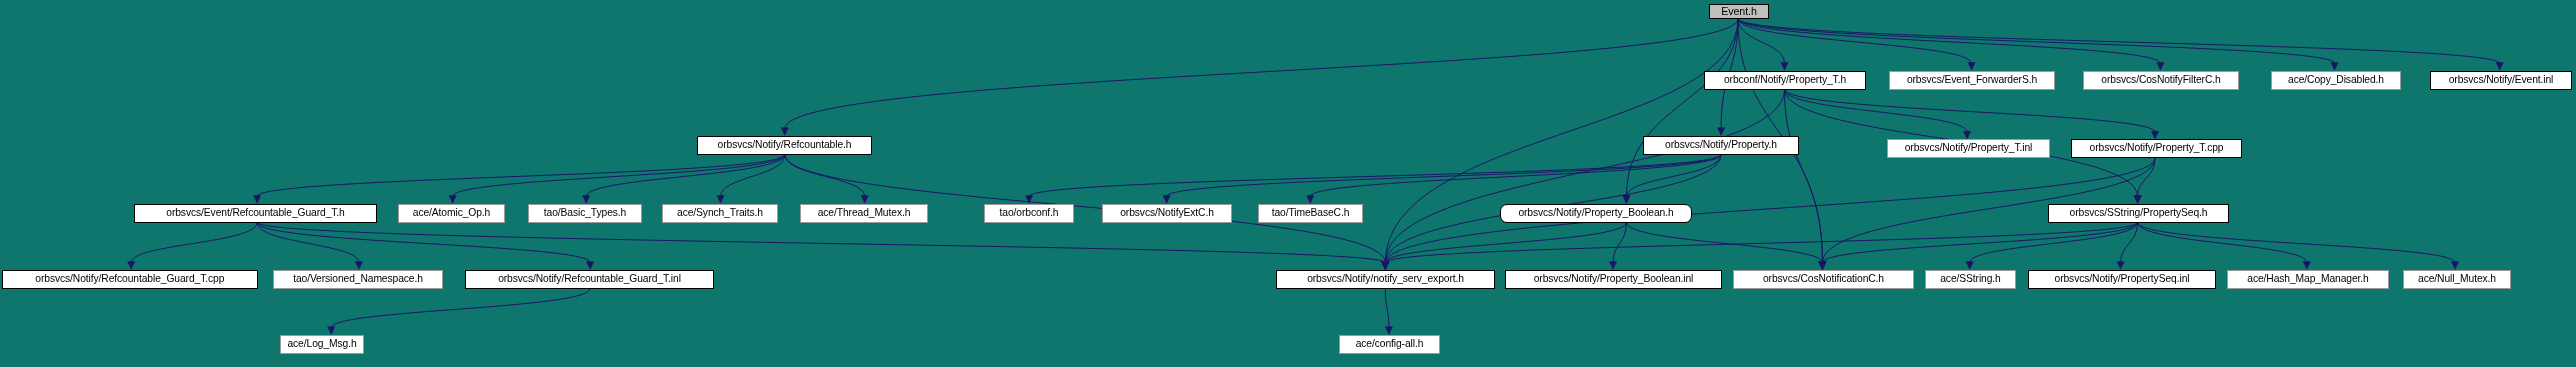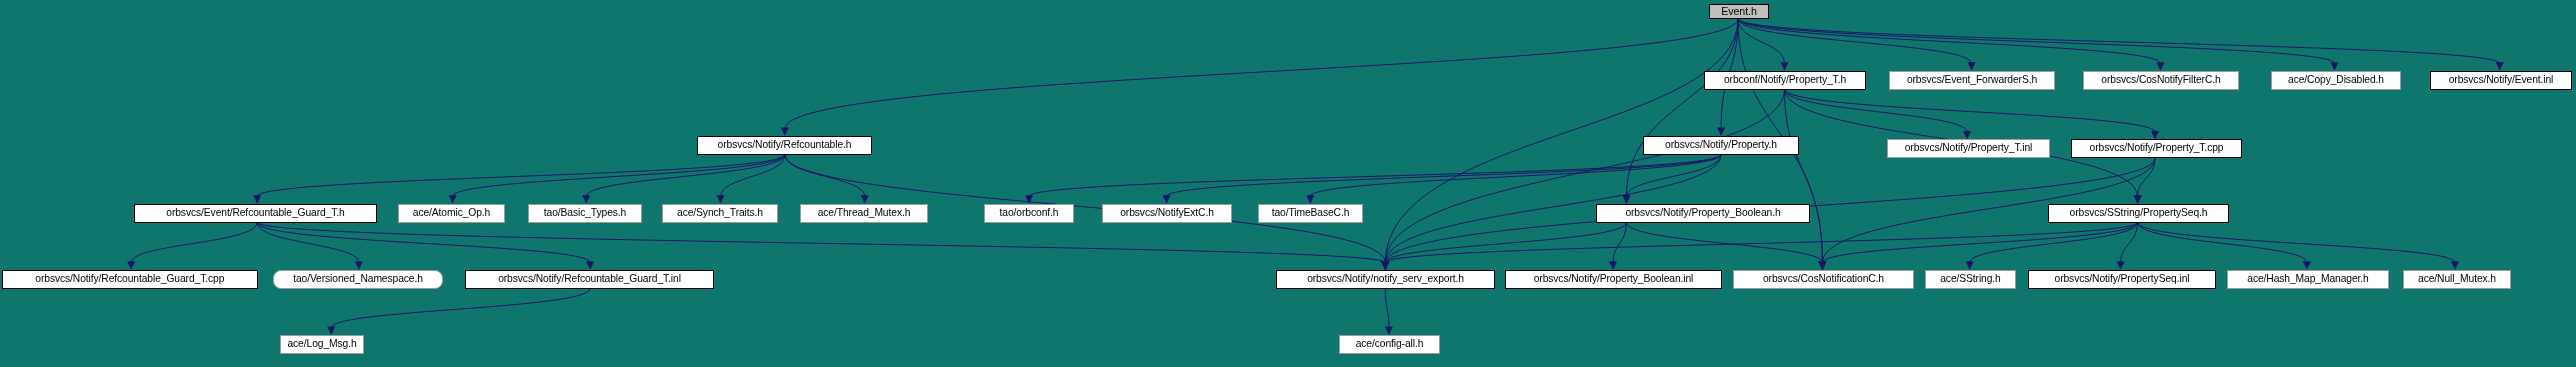--- a/index.html
+++ b/index.html
@@ -158,30 +158,30 @@
       </div>
       <div class="node" style="left: 984px; top: 204px; width: 90px; height: 19px;">
         <span>tao/orbconf.h</span>
       </div>
       <div class="node" style="left: 1102px; top: 204px; width: 130px; height: 19px;">
         <span>orbsvcs/NotifyExtC.h</span>
       </div>
       <div class="node" style="left: 1258px; top: 204px; width: 105px; height: 19px;">
         <span>tao/TimeBaseC.h</span>
       </div>
-      <div class="node strong" style="left: 1596px; top: 204px; width: 214px; height: 19px;">
+      <div class="node strong" style="left: 1500px; top: 204px; width: 192px; height: 19px; border-radius: 7px;">
         <span>orbsvcs/Notify/Property_Boolean.h</span>
       </div>
       <div class="node strong" style="left: 2048px; top: 204px; width: 181px; height: 19px;">
         <span>orbsvcs/SString/PropertySeq.h</span>
       </div>
       <div class="node strong" style="left: 1.8px; top: 270px; width: 256px; height: 19px;">
         <span>orbsvcs/Notify/Refcountable_Guard_T.cpp</span>
       </div>
-      <div class="node" style="left: 273px; top: 270px; width: 170px; height: 19px; border-radius: 8px;">
+      <div class="node" style="left: 273px; top: 270px; width: 170px; height: 19px;">
         <span>tao/Versioned_Namespace.h</span>
       </div>
       <div class="node strong" style="left: 465px; top: 270px; width: 249px; height: 19px;">
         <span>orbsvcs/Notify/Refcountable_Guard_T.inl</span>
       </div>
       <div class="node strong" style="left: 1276px; top: 270px; width: 219px; height: 19px;">
         <span>orbsvcs/Notify/notify_serv_export.h</span>
       </div>
       <div class="node strong" style="left: 1505px; top: 270px; width: 217px; height: 19px;">
         <span>orbsvcs/Notify/Property_Boolean.inl</span>

